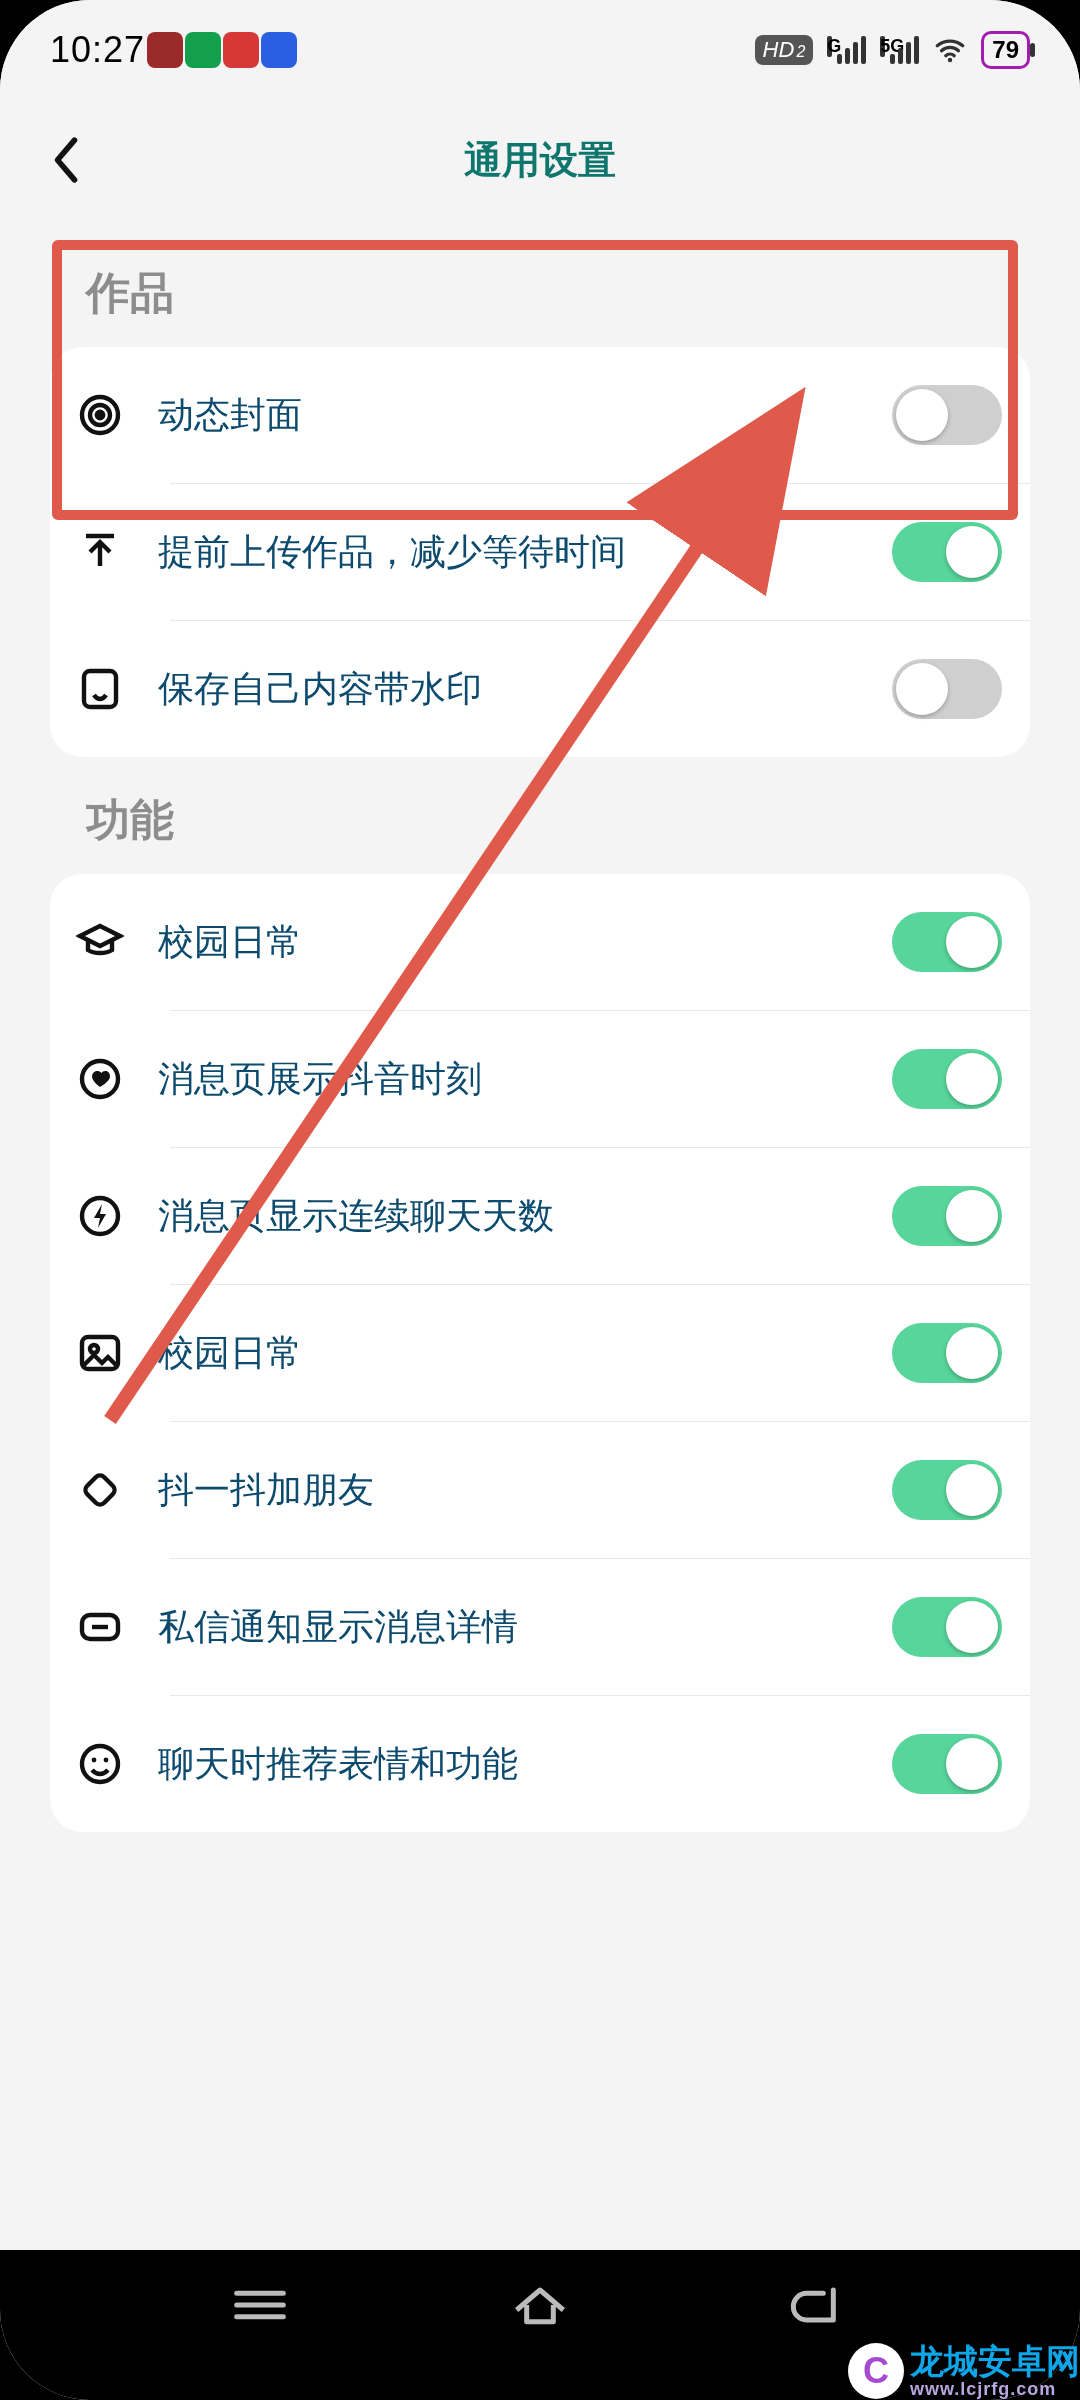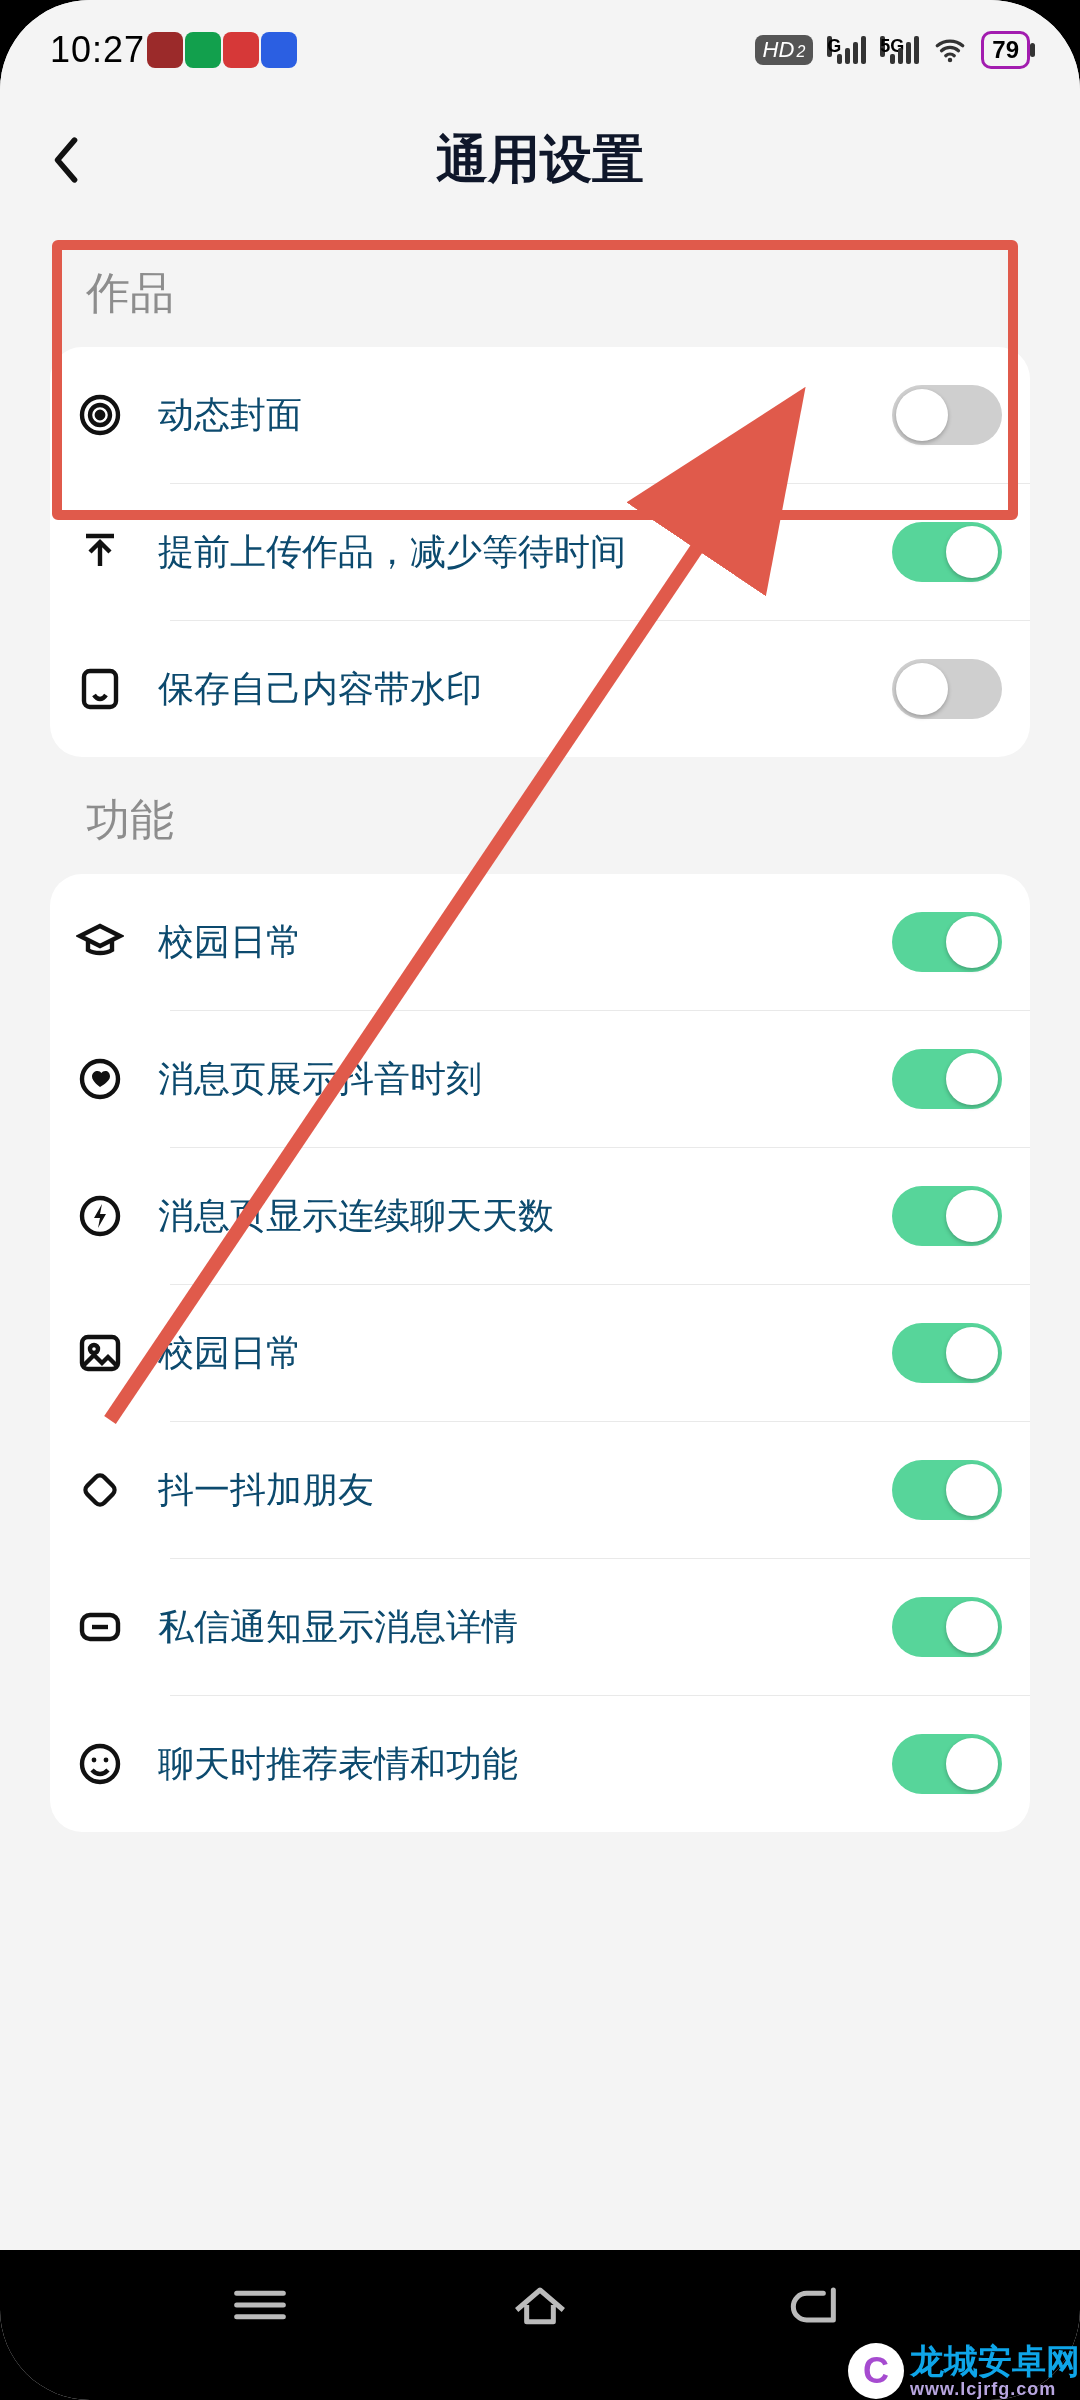--- a/index.html
+++ b/index.html
@@ -65,25 +65,25 @@
   
   .title-bar {
     display:flex; align-items:center; justify-content:center;
     height:140px; position:relative; background:#f4f4f4;
   }
   .back-btn {
     position:absolute; left:36px; top:50%; transform:translateY(-50%);
     width:60px; height:60px; display:flex; align-items:center; justify-content:center;
   }
   .back-btn svg { width:34px; height:54px; }
-  .page-title { font-size:52px; font-weight:600; color:#0f172a; }
+  .page-title { font-size:38px; font-weight:600; color:#0f766e; }
 
   
   .section-title {
-    font-size:44px; color:#8d8d8d; padding:34px 60px 24px 86px;
+    font-size:44px; color:#8d8d8d; padding:34px 60px 24px 86px;font-weight:bold;
   }
   .card {
     background:#fff; margin:0 50px; border-radius:32px; overflow:hidden;
   }
   .row {
     display:flex; align-items:center; padding:38px 28px 38px 22px; gap:30px;
     position:relative;
   }
   .divider { height:1px; background:#e9e9e9; margin-left:120px; }
   .row-icon {

